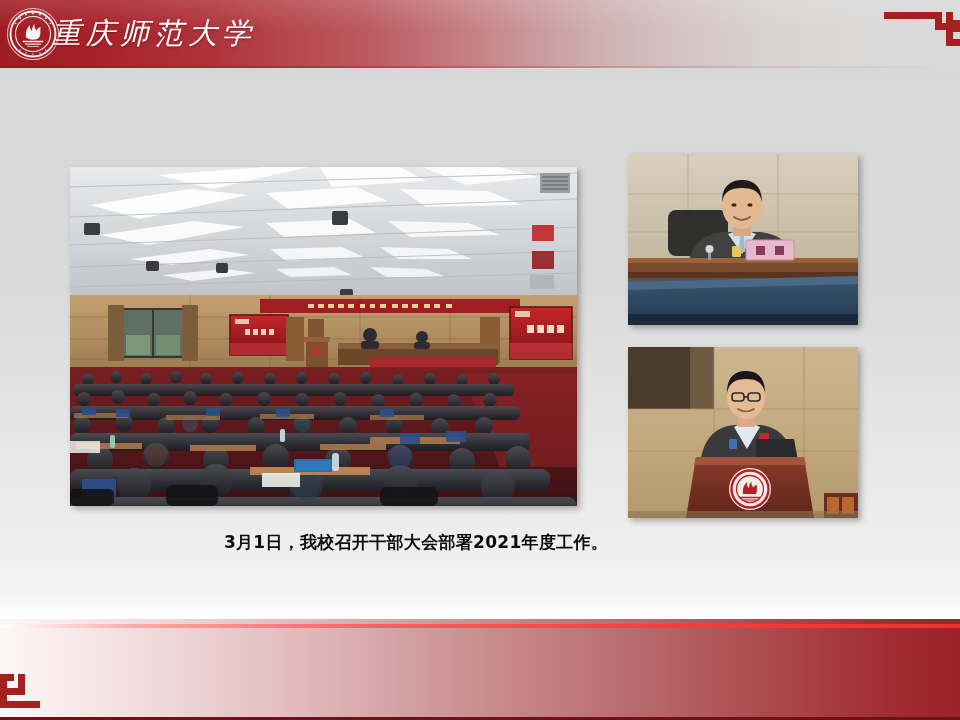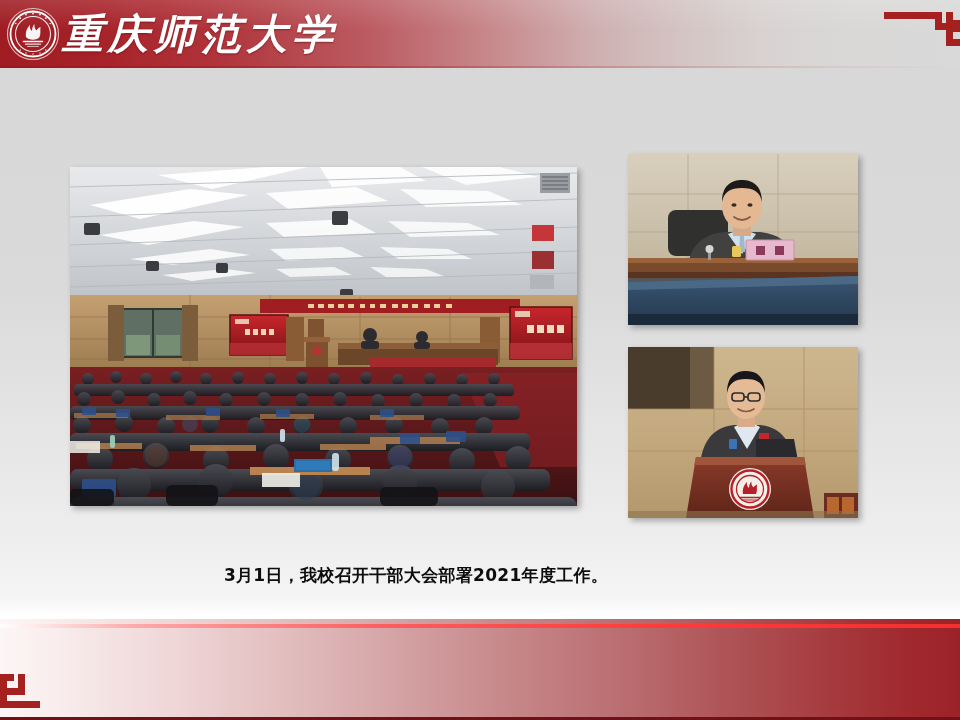--- a/index.html
+++ b/index.html
@@ -62,29 +62,29 @@
     left: 6px;
     top: 7px;
     width: 54px;
     height: 54px;
   }
   .emblem svg { display:block; }
 
   
   .wordmark {
     position: absolute;
-    left: 62px;
+    left: 52px;
     top: 6px;
     height: 56px;
     display: flex;
     align-items: center;
     color: #ffffff;
     font-family: "DejaVu Serif", "Liberation Serif", serif;
-    font-size: 41px;
-    font-weight: 700;
+    font-size: 29px;
+    font-weight: 400;
     letter-spacing: 5px;
     font-style: italic;
     text-shadow: 0 1px 2px rgba(90,10,14,0.55);
     white-space: nowrap;
   }
 
   
   .ornament-tr {
     position: absolute;
     right: 0;
@@ -111,21 +111,21 @@
   .photo-main  { left: 70px;  top: 167px; width: 507px; height: 339px; }
   .photo-tr    { left: 628px; top: 154px; width: 230px; height: 171px; }
   .photo-br    { left: 628px; top: 347px; width: 230px; height: 171px; }
 
   .ph-canvas { position:absolute; left:0; top:0; width:100%; height:100%; }
 
   
   .caption {
     position: absolute;
     left: 0;
-    top: 564px;
+    top: 531px;
     width: 832px;
     text-align: center;
     font-family: "DejaVu Sans", "Liberation Sans", sans-serif;
     font-size: 17px;
     font-weight: 700;
     color: #0d0d0d;
     letter-spacing: 0.3px;
   }
 
   

